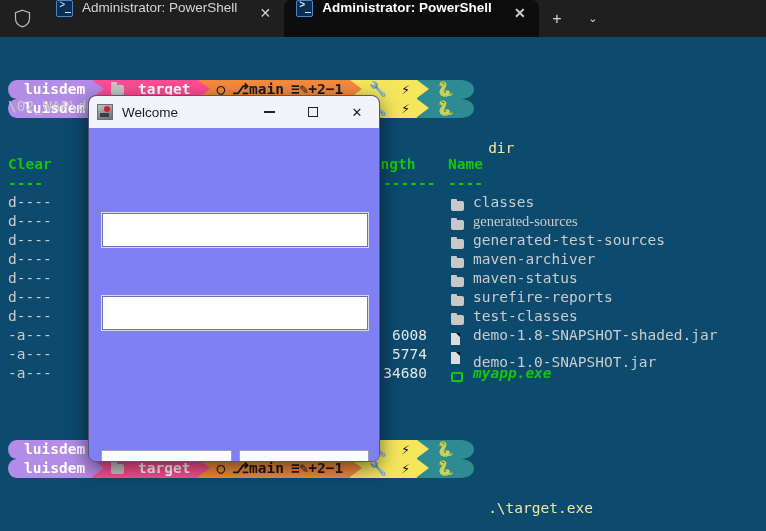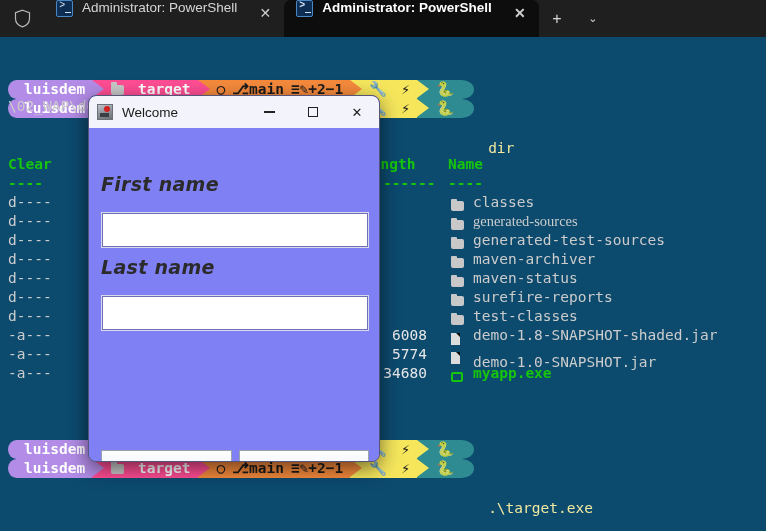--- a/index.html
+++ b/index.html
@@ -139,21 +139,21 @@
   .a2 { background: #f58a3c; }
   .a3 { background: #f5e65c; }
   .a4 { background: #2e8b91; }
 
   .cmd { color: #f2e9a0; margin-top: 40px; }
   .path { color: #cccccc; }
   .hdr { color: #16c60c; font-weight: bold; }
   .mode { color: #cccccc; }
   .len { color: #e8e8e8; }
   .fname { color: #cccccc; }
-  .exe { color: #16c60c; font-weight: bold; }
+  .exe { color: #16c60c; font-weight: bold; font-style: italic; }
 
   .folder-ico {
     display: inline-block;
     width: 13px; height: 10px;
     background: #c8c8c8;
     border-radius: 1px 2px 2px 2px;
     position: relative;
     vertical-align: -1px;
   }
   .folder-ico::before {
@@ -454,24 +454,22 @@
       <span class="wbtn">
           <span class="bar"></span>
         </span>
       <span class="wbtn">
           <span class="sq"></span>
         </span>
       <span class="wbtn">✕</span>
     </div>
 
     <div class="dlg-body">
-      <div class="field-label lbl-first">First name</div>
       <input class="text-input in-first" type="text" placeholder="" style="">
 
-      <div class="field-label lbl-last">Last name</div>
       <input class="text-input in-last" type="text" placeholder="" style="">
 
       <div class="btn-row">
         <div class="swing-btn">OK</div>
         <div class="swing-btn">Clear</div>
       </div>
     </div>
   </div>
 
 </div>

